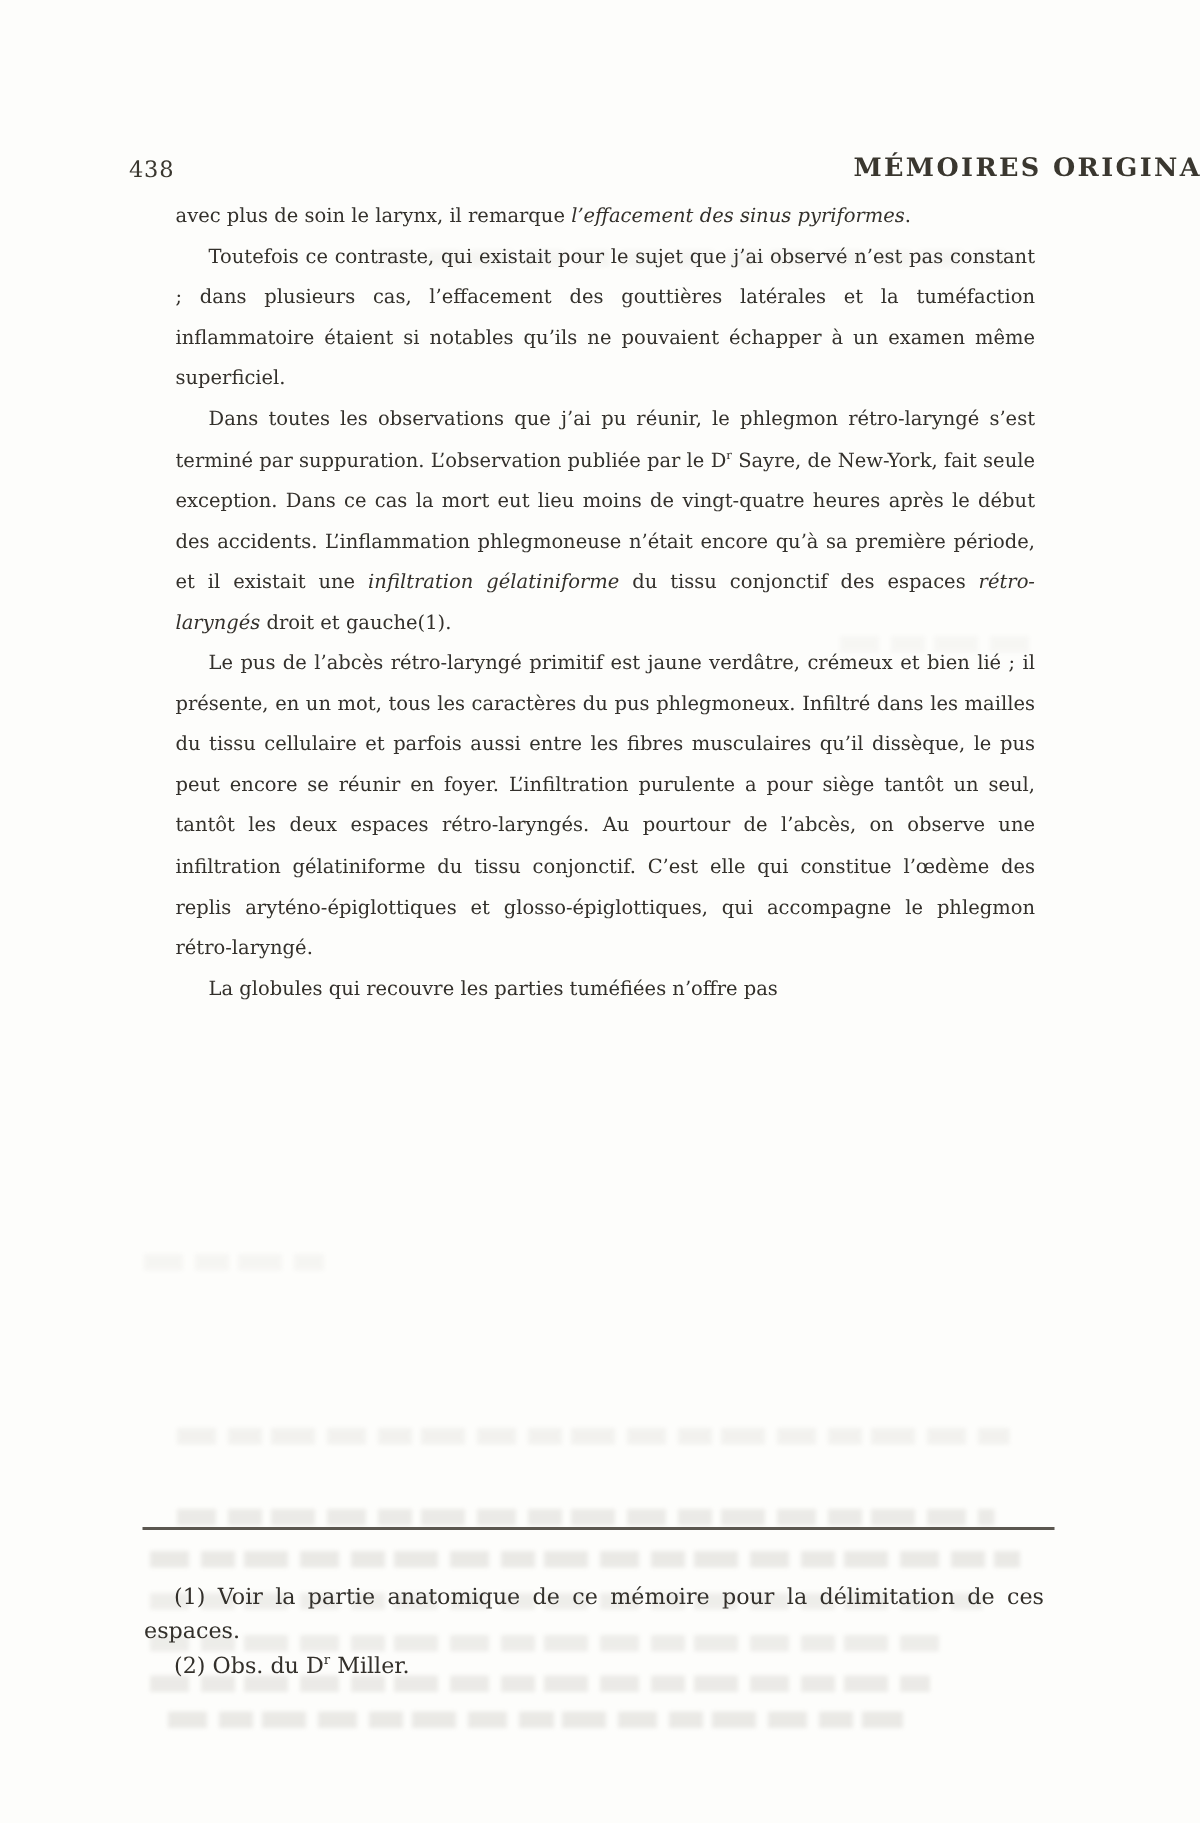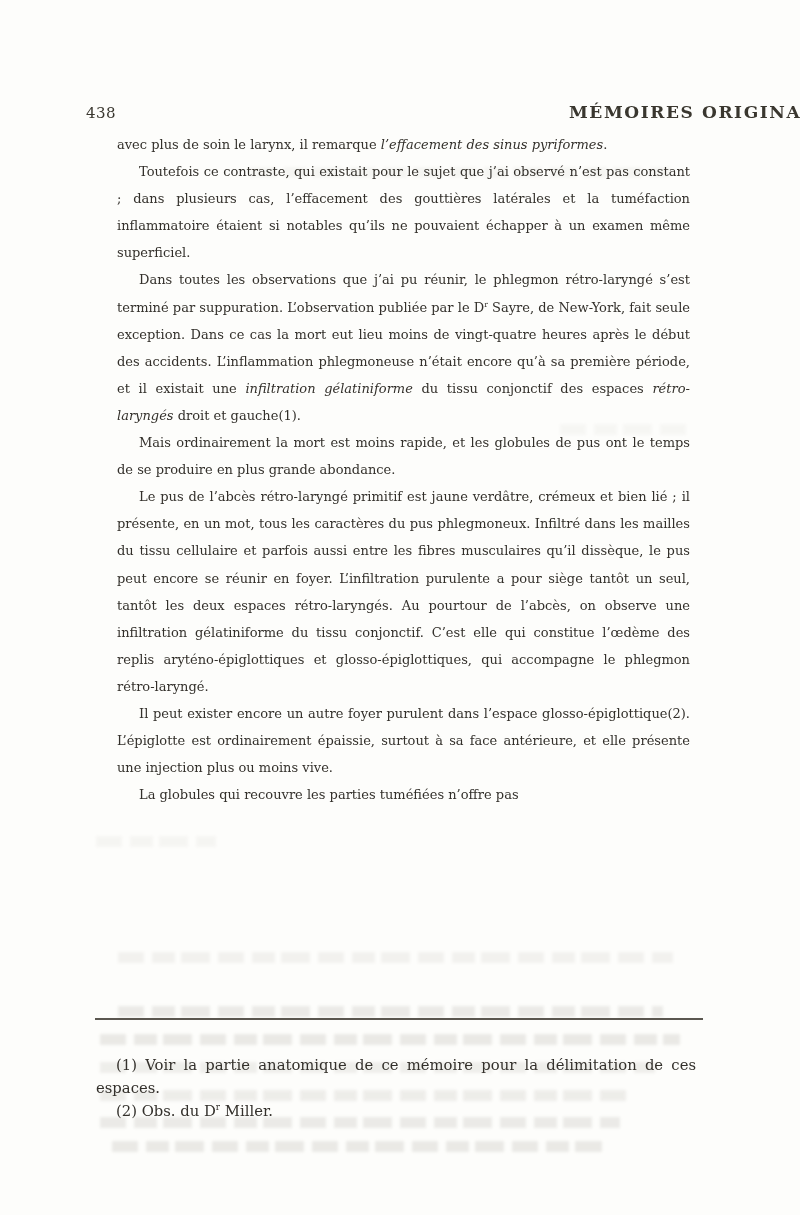--- a/index.html
+++ b/index.html
@@ -66,23 +66,21 @@
 
   <div class="running-head">
     <span class="folio">438</span>
     <span class="head-title">MÉMOIRES ORIGINAUX.</span>
   </div>
 
   <div class="body-text">
       <p class=""><span>avec plus de soin le larynx, il remarque </span><i>l’effacement des sinus pyriformes</i><span>.</span></p>
       <p class="indent"><span>Toutefois ce contraste, qui existait pour le sujet que j’ai observé n’est pas constant ; dans plusieurs cas, l’effacement des gouttières latérales et la tuméfaction inflammatoire étaient si notables qu’ils ne pouvaient échapper à un examen même superficiel.</span></p>
       <p class="indent"><span>Dans toutes les observations que j’ai pu réunir, le phlegmon rétro-laryngé s’est terminé par suppuration. L’observation publiée par le D</span><sup>r</sup><span> Sayre, de New-York, fait seule exception. Dans ce cas la mort eut lieu moins de vingt-quatre heures après le début des accidents. L’inflammation phlegmoneuse n’était encore qu’à sa première période, et il existait une </span><i>infiltration gélatiniforme</i><span> du tissu conjonctif des espaces </span><i>rétro-laryngés</i><span> droit et gauche(1).</span></p>
-      <p class="indent"><span>Mais ordinairement la mort est moins rapide, et les globules de pus ont le temps de se produire en plus grande abondance.</span></p>
       <p class="indent"><span>Le pus de l’abcès rétro-laryngé primitif est jaune verdâtre, crémeux et bien lié ; il présente, en un mot, tous les caractères du pus phlegmoneux. Infiltré dans les mailles du tissu cellulaire et parfois aussi entre les fibres musculaires qu’il dissèque, le pus peut encore se réunir en foyer. L’infiltration purulente a pour siège tantôt un seul, tantôt les deux espaces rétro-laryngés. Au pourtour de l’abcès, on observe une infiltration gélatiniforme du tissu conjonctif. C’est elle qui constitue l’œdème des replis aryténo-épiglottiques et glosso-épiglottiques, qui accompagne le phlegmon rétro-laryngé.</span></p>
-      <p class="indent"><span>Il peut exister encore un autre foyer purulent dans l’espace glosso-épiglottique(2). L’épiglotte est ordinairement épaissie, surtout à sa face antérieure, et elle présente une injection plus ou moins vive.</span></p>
       <p class="indent"><span>La globules qui recouvre les parties tuméfiées n’offre pas</span></p>
     </div>
 
   <div class="footnote-rule"></div>
 
   <div class="footnotes">
       <p><span>(1) Voir la partie anatomique de ce mémoire pour la délimitation de ces espaces.</span></p>
       <p><span>(2) Obs. du D</span><sup>r</sup><span> Miller.</span></p>
     </div>
 

